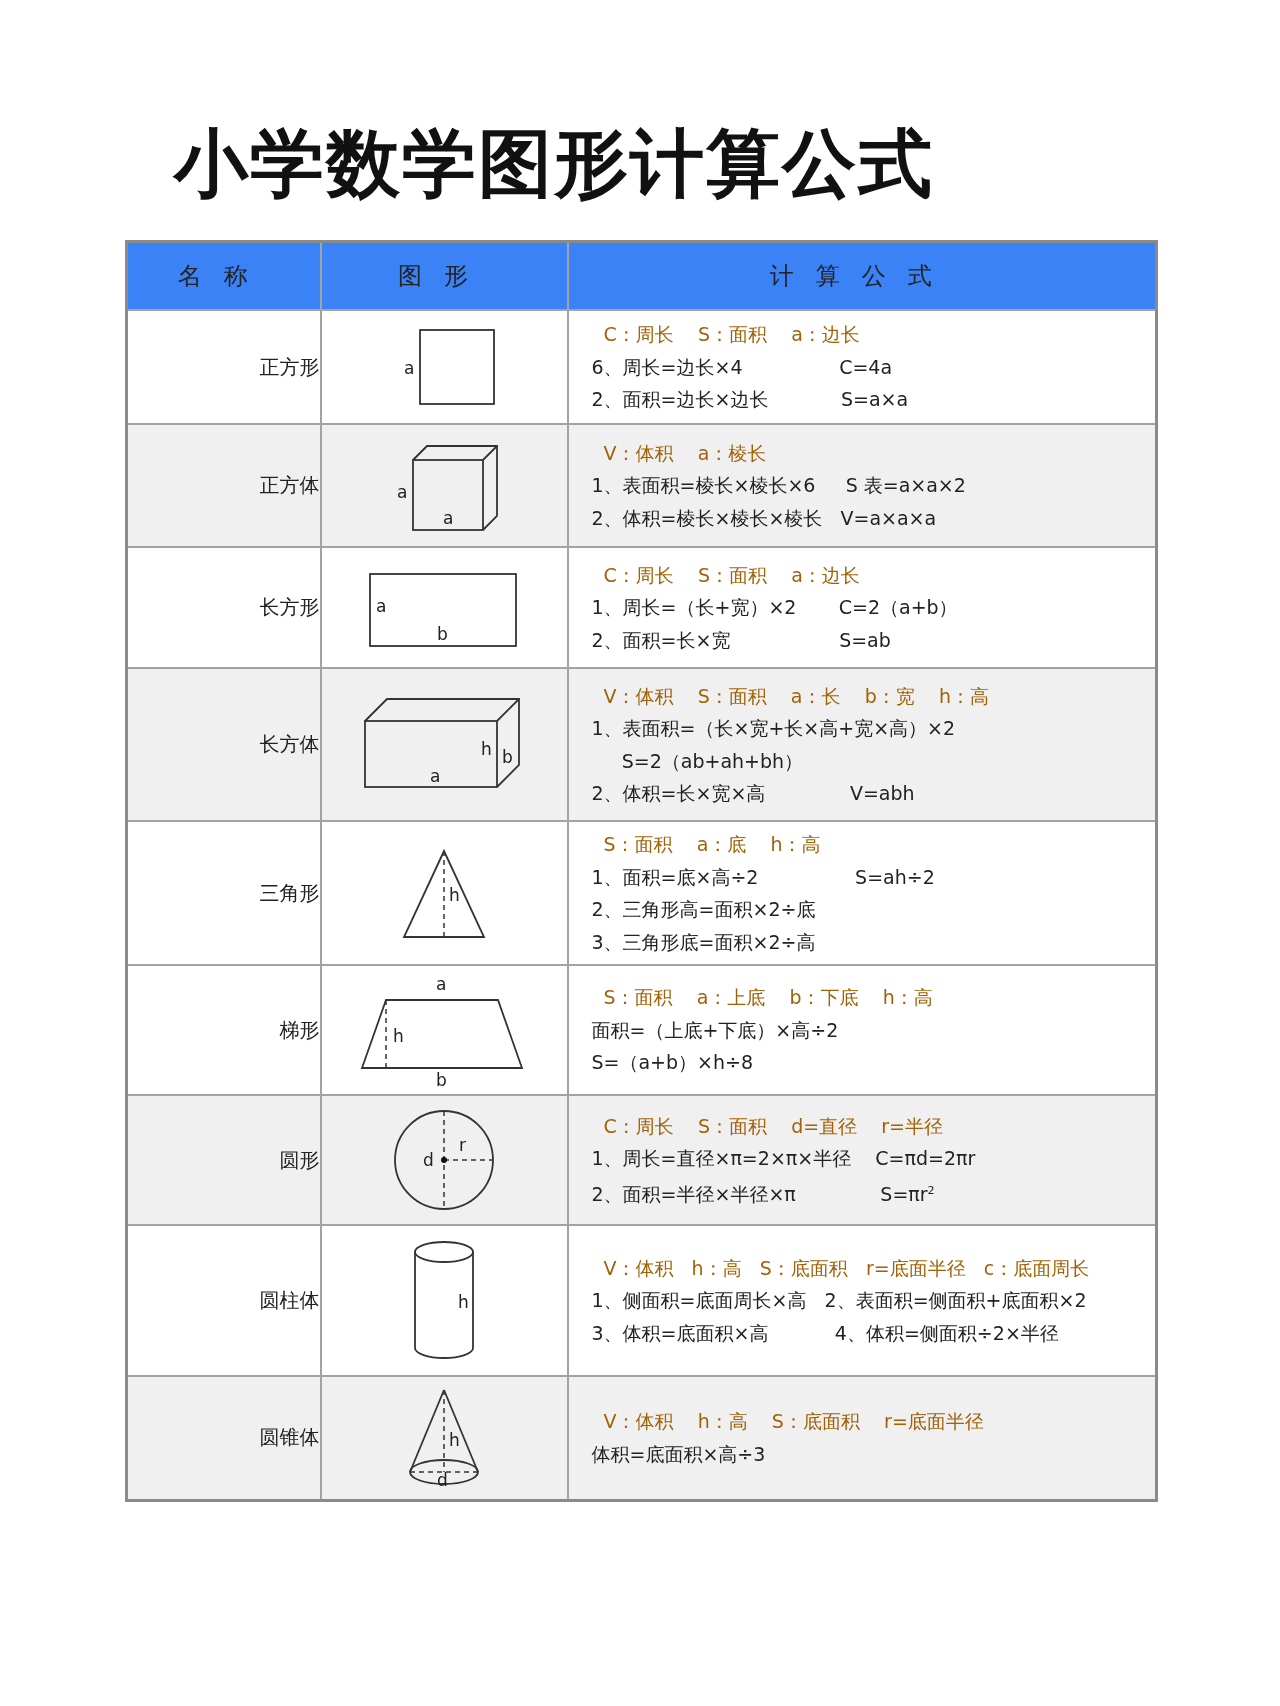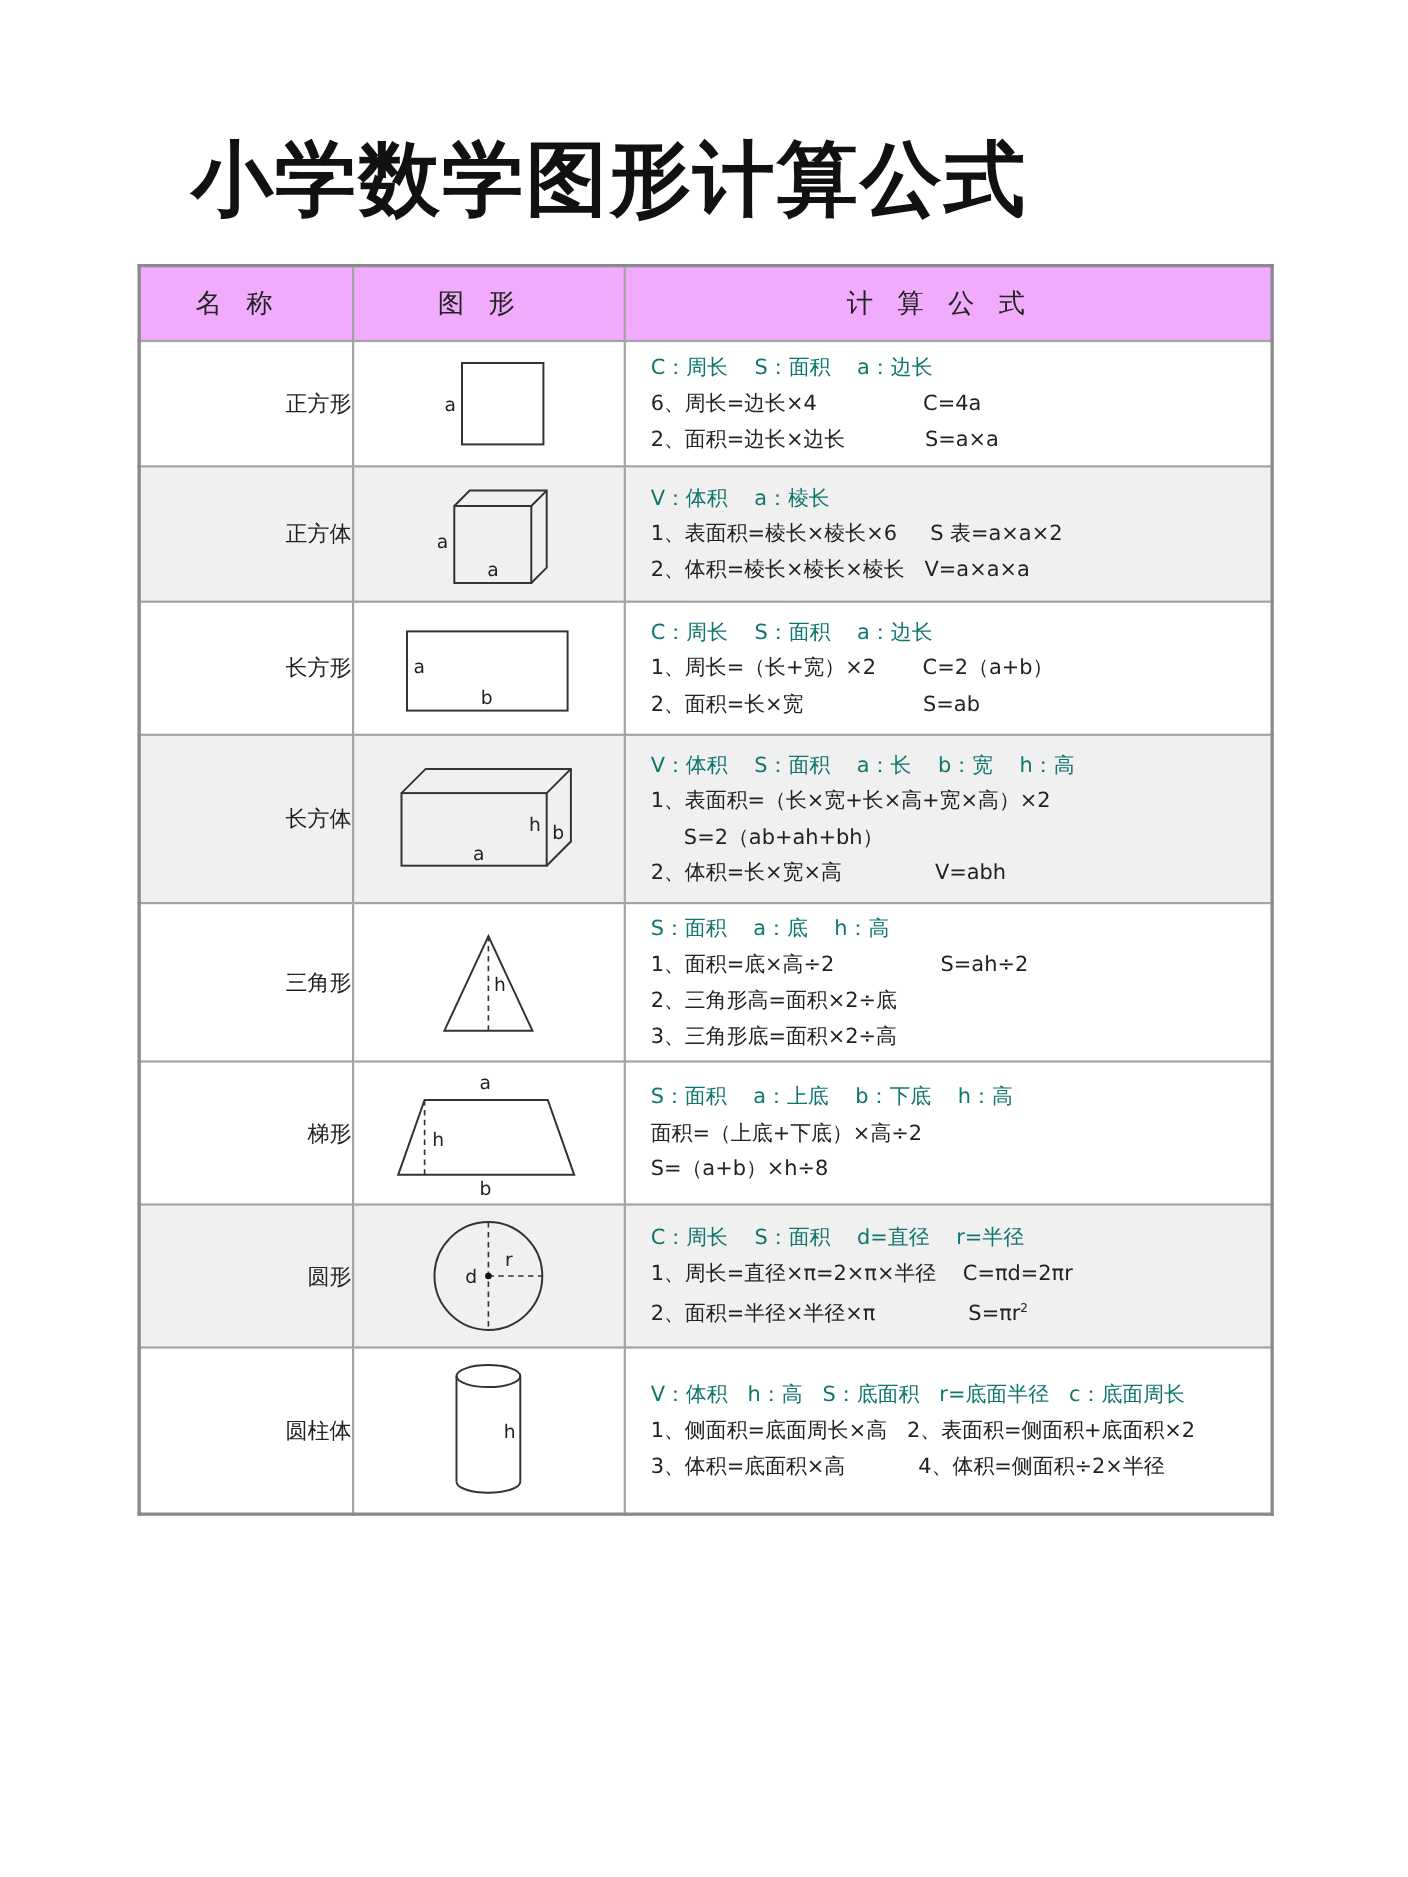--- a/index.html
+++ b/index.html
@@ -3,29 +3,29 @@
 <meta charset="utf-8">
 <style>
   html, body { margin: 0; padding: 0; background: #ffffff; }
   body { width: 1280px; height: 1706px; position: relative; overflow: hidden;
          font-family: "DejaVu Sans", "Liberation Sans", sans-serif; color: #222; }
   .title { position: absolute; left: 0; top: 118px; width: 1108px; text-align: center;
            font-size: 74px; font-weight: bold; letter-spacing: 2px; color: #111; line-height: 90px; }
   table.sheet { position: absolute; left: 125px; top: 240px; width: 1030px;
                 border-collapse: collapse; border: 3px solid #8a8a8a; table-layout: fixed; }
   table.sheet th, table.sheet td { border: 2px solid #a3a3a3; padding: 0; vertical-align: middle; }
-  table.sheet th { background: #f0abfc; height: 66px; font-size: 24px; font-weight: normal;
+  table.sheet th { background: #3b82f6; height: 66px; font-size: 24px; font-weight: normal;
                    color: #222; letter-spacing: 22px; text-align: center; }
   col.c1 { width: 194px; } col.c2 { width: 247px; } col.c3 { width: 589px; }
   tr.alt td { background: #f0f0f0; }
   td.name { text-align: right; font-size: 20px; color: #222; }
   td.fig { text-align: center; }
   td.fig svg { display: block; margin: 0 auto; }
   td.form { padding-left: 23px !important; font-size: 19px; line-height: 32.5px; }
-  .legend { color: #0f766e; white-space: pre; }
+  .legend { color: #a16207; white-space: pre; margin-left: 12px; }
   .line { white-space: pre; color: #222; }
   sup { font-size: 11px; }
   svg text { font-family: "DejaVu Sans", "Liberation Sans", sans-serif; font-size: 17px; fill: #222; }
 </style>
 </head>
 <body>
 
 <div class="title">小学数学图形计算公式</div>
 
 <table class="sheet">
@@ -178,14 +178,32 @@
           <text x="54" y="70">h</text>
         </svg>
       </td>
       <td class="form">
         <div class="legend">V：体积   h：高   S：底面积   r=底面半径   c：底面周长</div>
         <div class="line">1、侧面积=底面周长×高   2、表面积=侧面积+底面积×2</div>
         <div class="line">3、体积=底面积×高           4、体积=侧面积÷2×半径</div>
       </td>
     </tr>
 
+    <tr class="alt" style="height:124px">
+      <td class="name">圆锥体</td>
+      <td class="fig">
+        <svg width="80" height="104" viewBox="0 0 80 104">
+          <line x1="40" y1="4" x2="6" y2="86" stroke="#333" stroke-width="1.8"></line>
+          <line x1="40" y1="4" x2="74" y2="86" stroke="#333" stroke-width="1.8"></line>
+          <ellipse cx="40" cy="86" rx="34" ry="12" fill="none" stroke="#333" stroke-width="1.8"></ellipse>
+          <line x1="40" y1="4" x2="40" y2="86" stroke="#333" stroke-width="1.5" stroke-dasharray="5,4"></line>
+          <line x1="6" y1="86" x2="74" y2="86" stroke="#333" stroke-width="1.5" stroke-dasharray="5,4"></line>
+          <text x="45" y="60">h</text>
+          <text x="33" y="100">d</text>
+        </svg>
+      </td>
+      <td class="form">
+        <div class="legend">V：体积    h：高    S：底面积    r=底面半径</div>
+        <div class="line">体积=底面积×高÷3</div>
+      </td>
+    </tr>
   </tbody>
 </table>
 
 </body></html>

